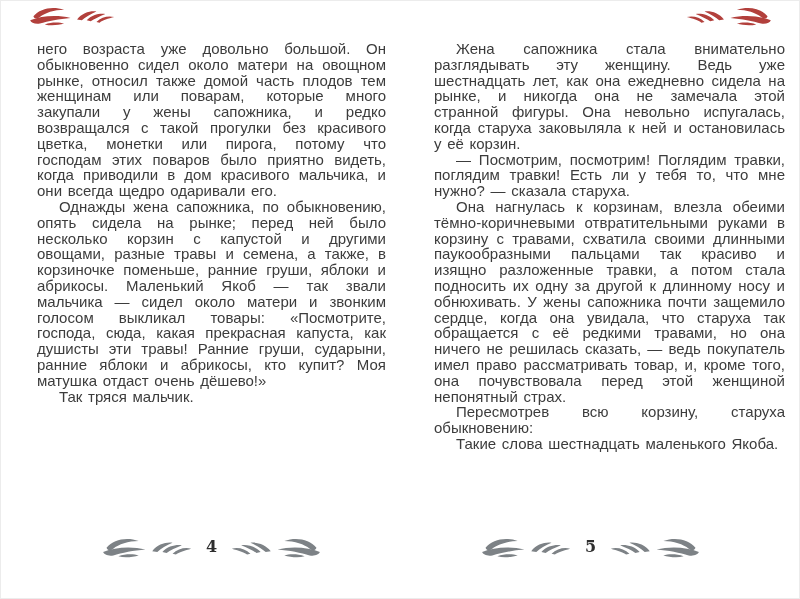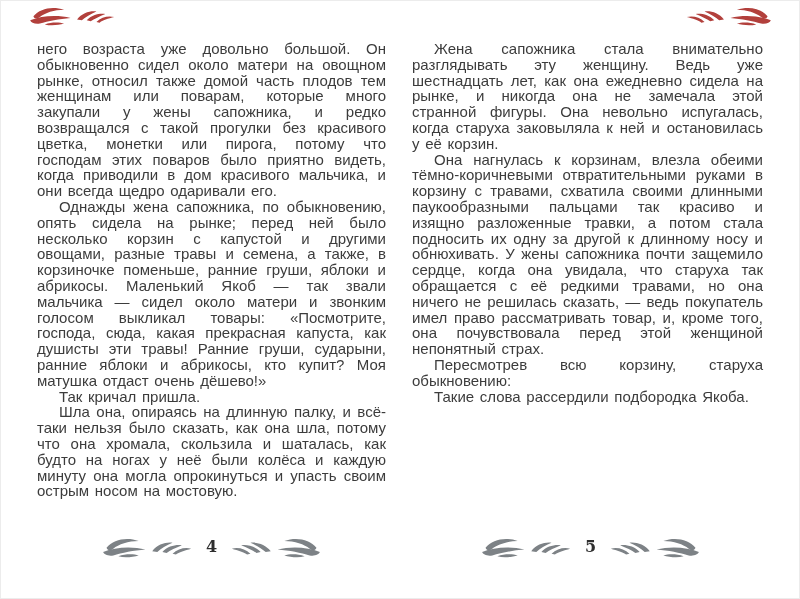--- a/index.html
+++ b/index.html
@@ -27,21 +27,21 @@
     color: var(--accent, #b2403c);
   }
   .corner-left  { left: 28px; }
   .corner-right { right: 27px; transform: scaleX(-1); }
   
   .col {
     position: absolute;
     top: 41px;
   }
   .col-left  { left: 37px;  width: 349px; }
-  .col-right { left: 412px; width: 351px; }
+  .col-right { left: 434px; width: 351px; }
   .para {
     margin: 0;
     color: var(--text, #3c3c3c);
     font-size: 15px;
     line-height: 15.8px;
     text-align: justify;
     word-spacing: 1.5px;
   }
   .para.indent { text-indent: 22px; }
   
@@ -93,29 +93,29 @@
   <svg class="corner corner-left" viewBox="0 0 110 26">
     <use href="#flourish"></use>
   </svg>
   <svg class="corner corner-right" viewBox="0 0 110 26">
     <use href="#flourish"></use>
   </svg>
 
   <div class="col col-left">
     <p class="para">него возраста уже довольно большой. Он обыкновенно сидел около матери на овощном рынке, относил также домой часть плодов тем женщинам или поварам, которые много закупали у жены сапожника, и редко возвращался с такой прогулки без красивого цветка, монетки или пирога, потому что господам этих поваров было приятно видеть, когда приводили в дом красивого мальчика, и они всегда щедро одаривали его.</p>
     <p class="para indent">Однажды жена сапожника, по обыкновению, опять сидела на рынке; перед ней было несколько корзин с капустой и другими овощами, разные травы и семена, а также, в корзиночке поменьше, ранние груши, яблоки и абрикосы. Маленький Якоб — так звали мальчика — сидел около матери и звонким голосом выкликал товары: «Посмотрите, господа, сюда, какая прекрасная капуста, как душисты эти травы! Ранние груши, сударыни, ранние яблоки и абрикосы, кто купит? Моя матушка отдаст очень дёшево!»</p>
-    <p class="para indent">Так кричал пришла.</p>
-    <p class="para indent">Шла она, опираясь на длинную палку, и всё-таки нельзя было сказать, как она шла, потому что она хромала, скользила и шаталась, как будто на ногах у неё были колёса и каждую минуту она могла опрокинуться и упасть своим острым носом на мостовую.</p>
+    <p class="para indent">Так тряся мальчик.</p>
   </div>
 
   <div class="col col-right">
     <p class="para indent">Жена сапожника стала внимательно разглядывать эту женщину. Ведь уже шестнадцать лет, как она ежедневно сидела на рынке, и никогда она не замечала этой странной фигуры. Она невольно испугалась, когда старуха заковыляла к ней и остановилась у её корзин.</p>
+    <p class="para indent">— Посмотрим, посмотрим! Поглядим травки, поглядим травки! Есть ли у тебя то, что мне нужно? — сказала старуха.</p>
     <p class="para indent">Она нагнулась к корзинам, влезла обеими тёмно-коричневыми отвратительными руками в корзину с травами, схватила своими длинными паукообразными пальцами так красиво и изящно разложенные травки, а потом стала подносить их одну за другой к длинному носу и обнюхивать. У жены сапожника почти защемило сердце, когда она увидала, что старуха так обращается с её редкими травами, но она ничего не решилась сказать, — ведь покупатель имел право рассматривать товар, и, кроме того, она почувствовала перед этой женщиной непонятный страх.</p>
     <p class="para indent">Пересмотрев всю корзину, старуха обыкновению:</p>
-    <p class="para indent">Такие слова рассердили подбородка Якоба.</p>
+    <p class="para indent">Такие слова шестнадцать маленького Якоба.</p>
   </div>
 
   <div class="pagefoot foot-left">
     <svg class="foot-flourish" viewBox="0 0 110 26">
       <use href="#flourish"></use>
     </svg>
     <span class="pagenum">4</span>
     <svg class="foot-flourish mirrored" viewBox="0 0 110 26">
       <use href="#flourish"></use>
     </svg>

